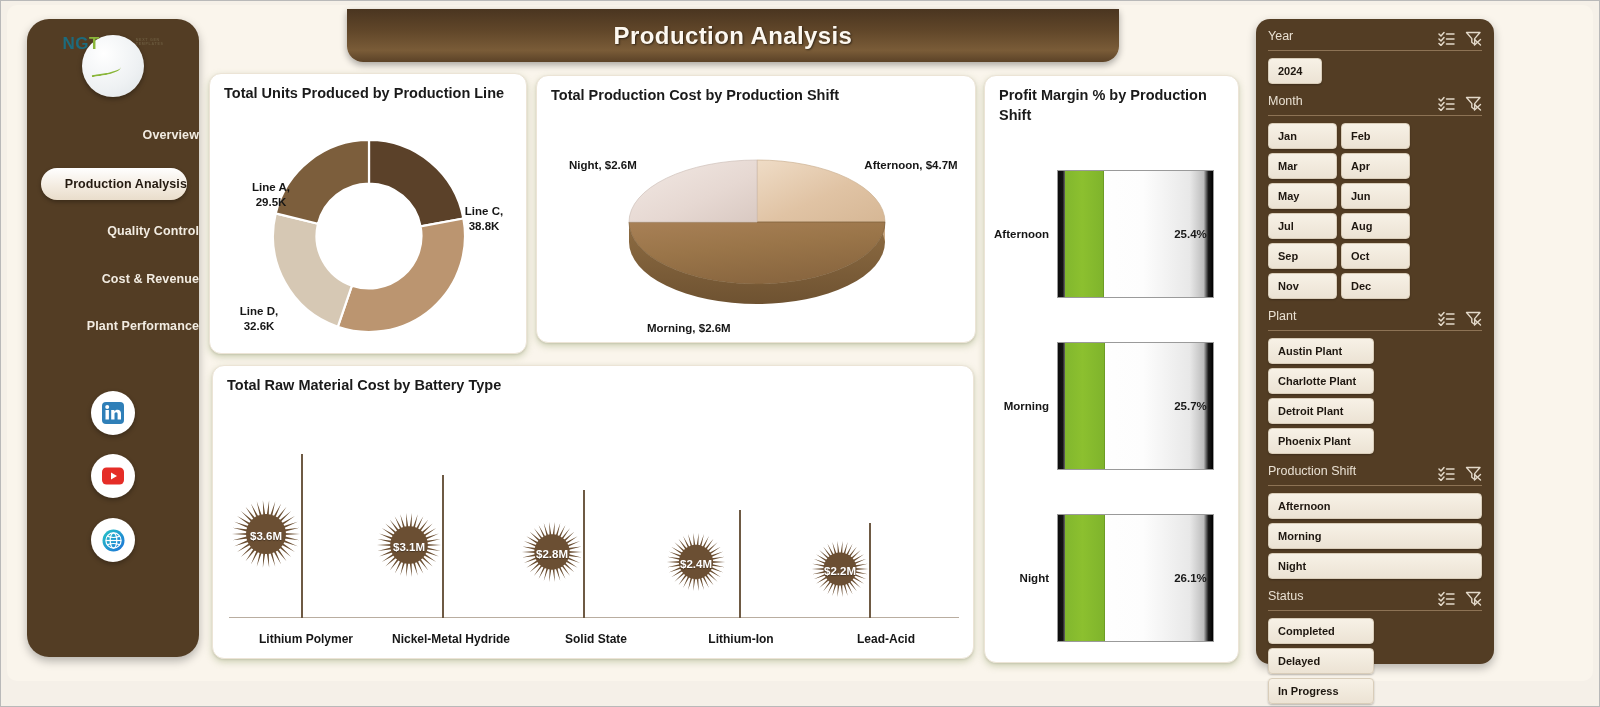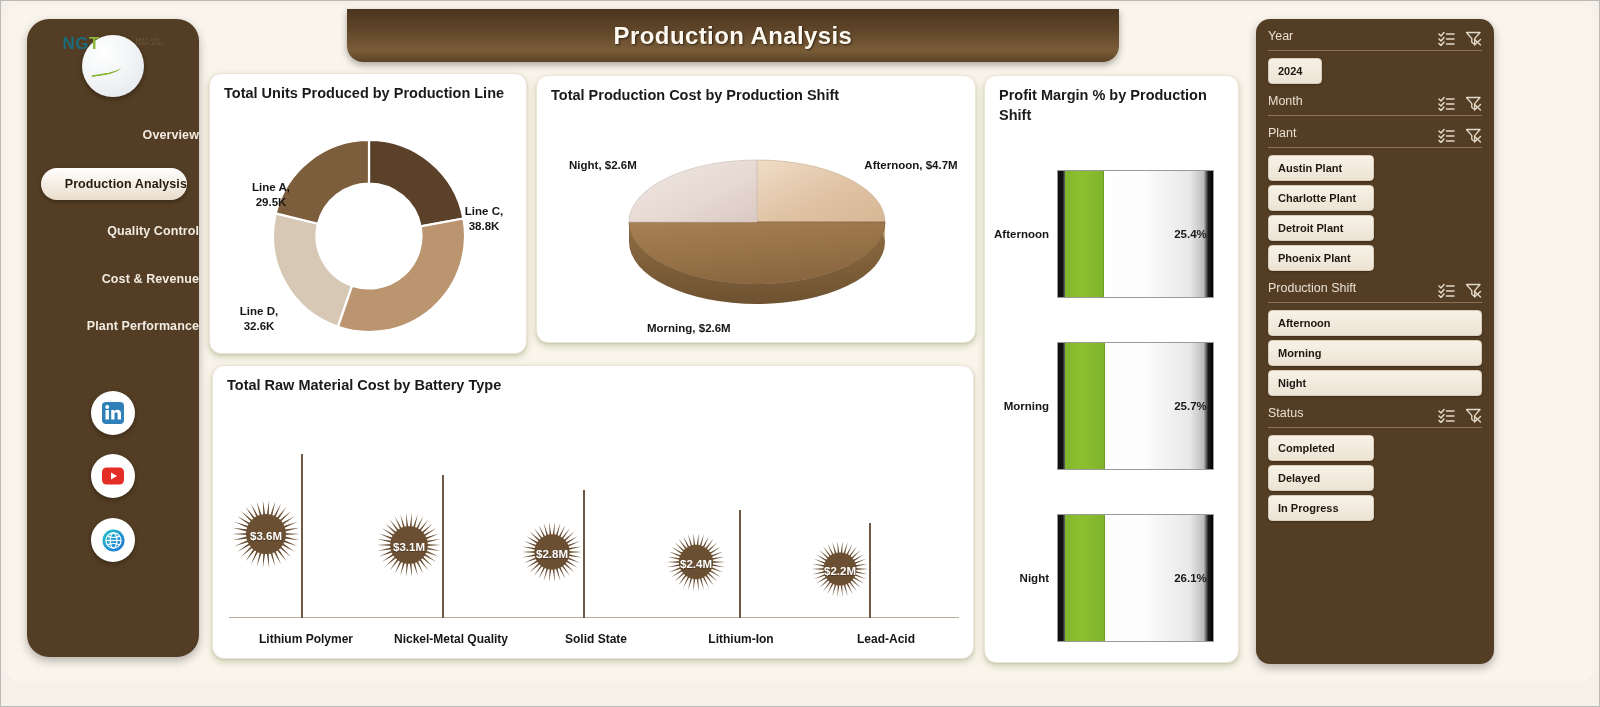--- a/index.html
+++ b/index.html
@@ -455,21 +455,21 @@
                   <path d="M53.47,33.94L69.00,35.00L53.47,36.06ZM53.35,37.35L68.42,41.25L52.96,39.43ZM52.61,40.68L66.70,47.28L51.84,42.66ZM51.26,43.82L63.91,52.90L50.15,45.62ZM49.36,46.66L60.13,57.91L47.94,48.23ZM46.98,49.10L55.49,62.13L45.29,50.38ZM44.18,51.06L50.16,65.44L42.28,52.01ZM41.07,52.47L44.30,67.70L39.04,53.05ZM37.76,53.29L38.14,68.85L35.65,53.49ZM34.35,53.49L31.86,68.85L32.24,53.29ZM30.96,53.05L25.70,67.70L28.93,52.47ZM27.72,52.01L19.84,65.44L25.82,51.06ZM24.71,50.38L14.51,62.13L23.02,49.10ZM22.06,48.23L9.87,57.91L20.64,46.66ZM19.85,45.62L6.09,52.90L18.74,43.82ZM18.16,42.66L3.30,47.28L17.39,40.68ZM17.04,39.43L1.58,41.25L16.65,37.35ZM16.53,36.06L1.00,35.00L16.53,33.94ZM16.65,32.65L1.58,28.75L17.04,30.57ZM17.39,29.32L3.30,22.72L18.16,27.34ZM18.74,26.18L6.09,17.10L19.85,24.38ZM20.64,23.34L9.87,12.09L22.06,21.77ZM23.02,20.90L14.51,7.87L24.71,19.62ZM25.82,18.94L19.84,4.56L27.72,17.99ZM28.93,17.53L25.70,2.30L30.96,16.95ZM32.24,16.71L31.86,1.15L34.35,16.51ZM35.65,16.51L38.14,1.15L37.76,16.71ZM39.04,16.95L44.30,2.30L41.07,17.53ZM42.28,17.99L50.16,4.56L44.18,18.94ZM45.29,19.62L55.49,7.87L46.98,20.90ZM47.94,21.77L60.13,12.09L49.36,23.34ZM50.15,24.38L63.91,17.10L51.26,26.18ZM51.84,27.34L66.70,22.72L52.61,29.32ZM52.96,30.57L68.42,28.75L53.35,32.65Z" fill="#6b4f33"></path>
                 </g>
             <circle cx="35" cy="35" r="20" fill="#6b4f33"></circle>
           </svg>
           <div class="burst-val">$2.2M</div>
         </div>
         <div class="burst-stem" style="height:95px"></div>
       </div>
 
       <div class="burst-cat" style="left:18px;">Lithium Polymer</div>
-      <div class="burst-cat" style="left:163px;">Nickel-Metal Quality</div>
+      <div class="burst-cat" style="left:163px;">Nickel-Metal Hydride</div>
       <div class="burst-cat" style="left:308px;">Solid State</div>
       <div class="burst-cat" style="left:453px;">Lithium-Ion</div>
       <div class="burst-cat" style="left:598px;">Lead-Acid</div>
     </div>
   </div>
 
   <div id="filters">
         <div class="fgroup">
           <div class="fhead">
             <div class="fhead-title">Year</div>
@@ -521,20 +521,34 @@
               </span>
               <span class="ficon">
                 <svg width="17" height="15" viewBox="0 0 17 15">
                   <path d="M1.5,1.5 L15,1.5 L9.7,7.6 L9.7,13.5 L6.8,11.3 L6.8,7.6 Z" fill="none" stroke="#e3d9c9" stroke-width="1.4" stroke-linejoin="round"></path>
                   <line x1="9.5" y1="8.5" x2="15.5" y2="14" stroke="#e3d9c9" stroke-width="1.4" stroke-linecap="round"></line>
                   <line x1="15.5" y1="8.5" x2="9.5" y2="14" stroke="#e3d9c9" stroke-width="1.4" stroke-linecap="round"></line>
                 </svg>
               </span>
             </div>
           </div>
+          <div class="fitems cols3">
+            <div class="fitem">Jan</div>
+            <div class="fitem">Feb</div>
+            <div class="fitem">Mar</div>
+            <div class="fitem">Apr</div>
+            <div class="fitem">May</div>
+            <div class="fitem">Jun</div>
+            <div class="fitem">Jul</div>
+            <div class="fitem">Aug</div>
+            <div class="fitem">Sep</div>
+            <div class="fitem">Oct</div>
+            <div class="fitem">Nov</div>
+            <div class="fitem">Dec</div>
+          </div>
         </div>
         <div class="fgroup">
           <div class="fhead">
             <div class="fhead-title">Plant</div>
             <div class="fhead-icons">
               <span class="ficon">
                 <svg width="17" height="15" viewBox="0 0 17 15">
                   <g stroke="#e3d9c9" stroke-width="1.5" fill="none" stroke-linecap="round" stroke-linejoin="round">
                     <polyline points="1,3 3,5 6,1.5"></polyline>
                     <polyline points="1,8 3,10 6,6.5"></polyline>

